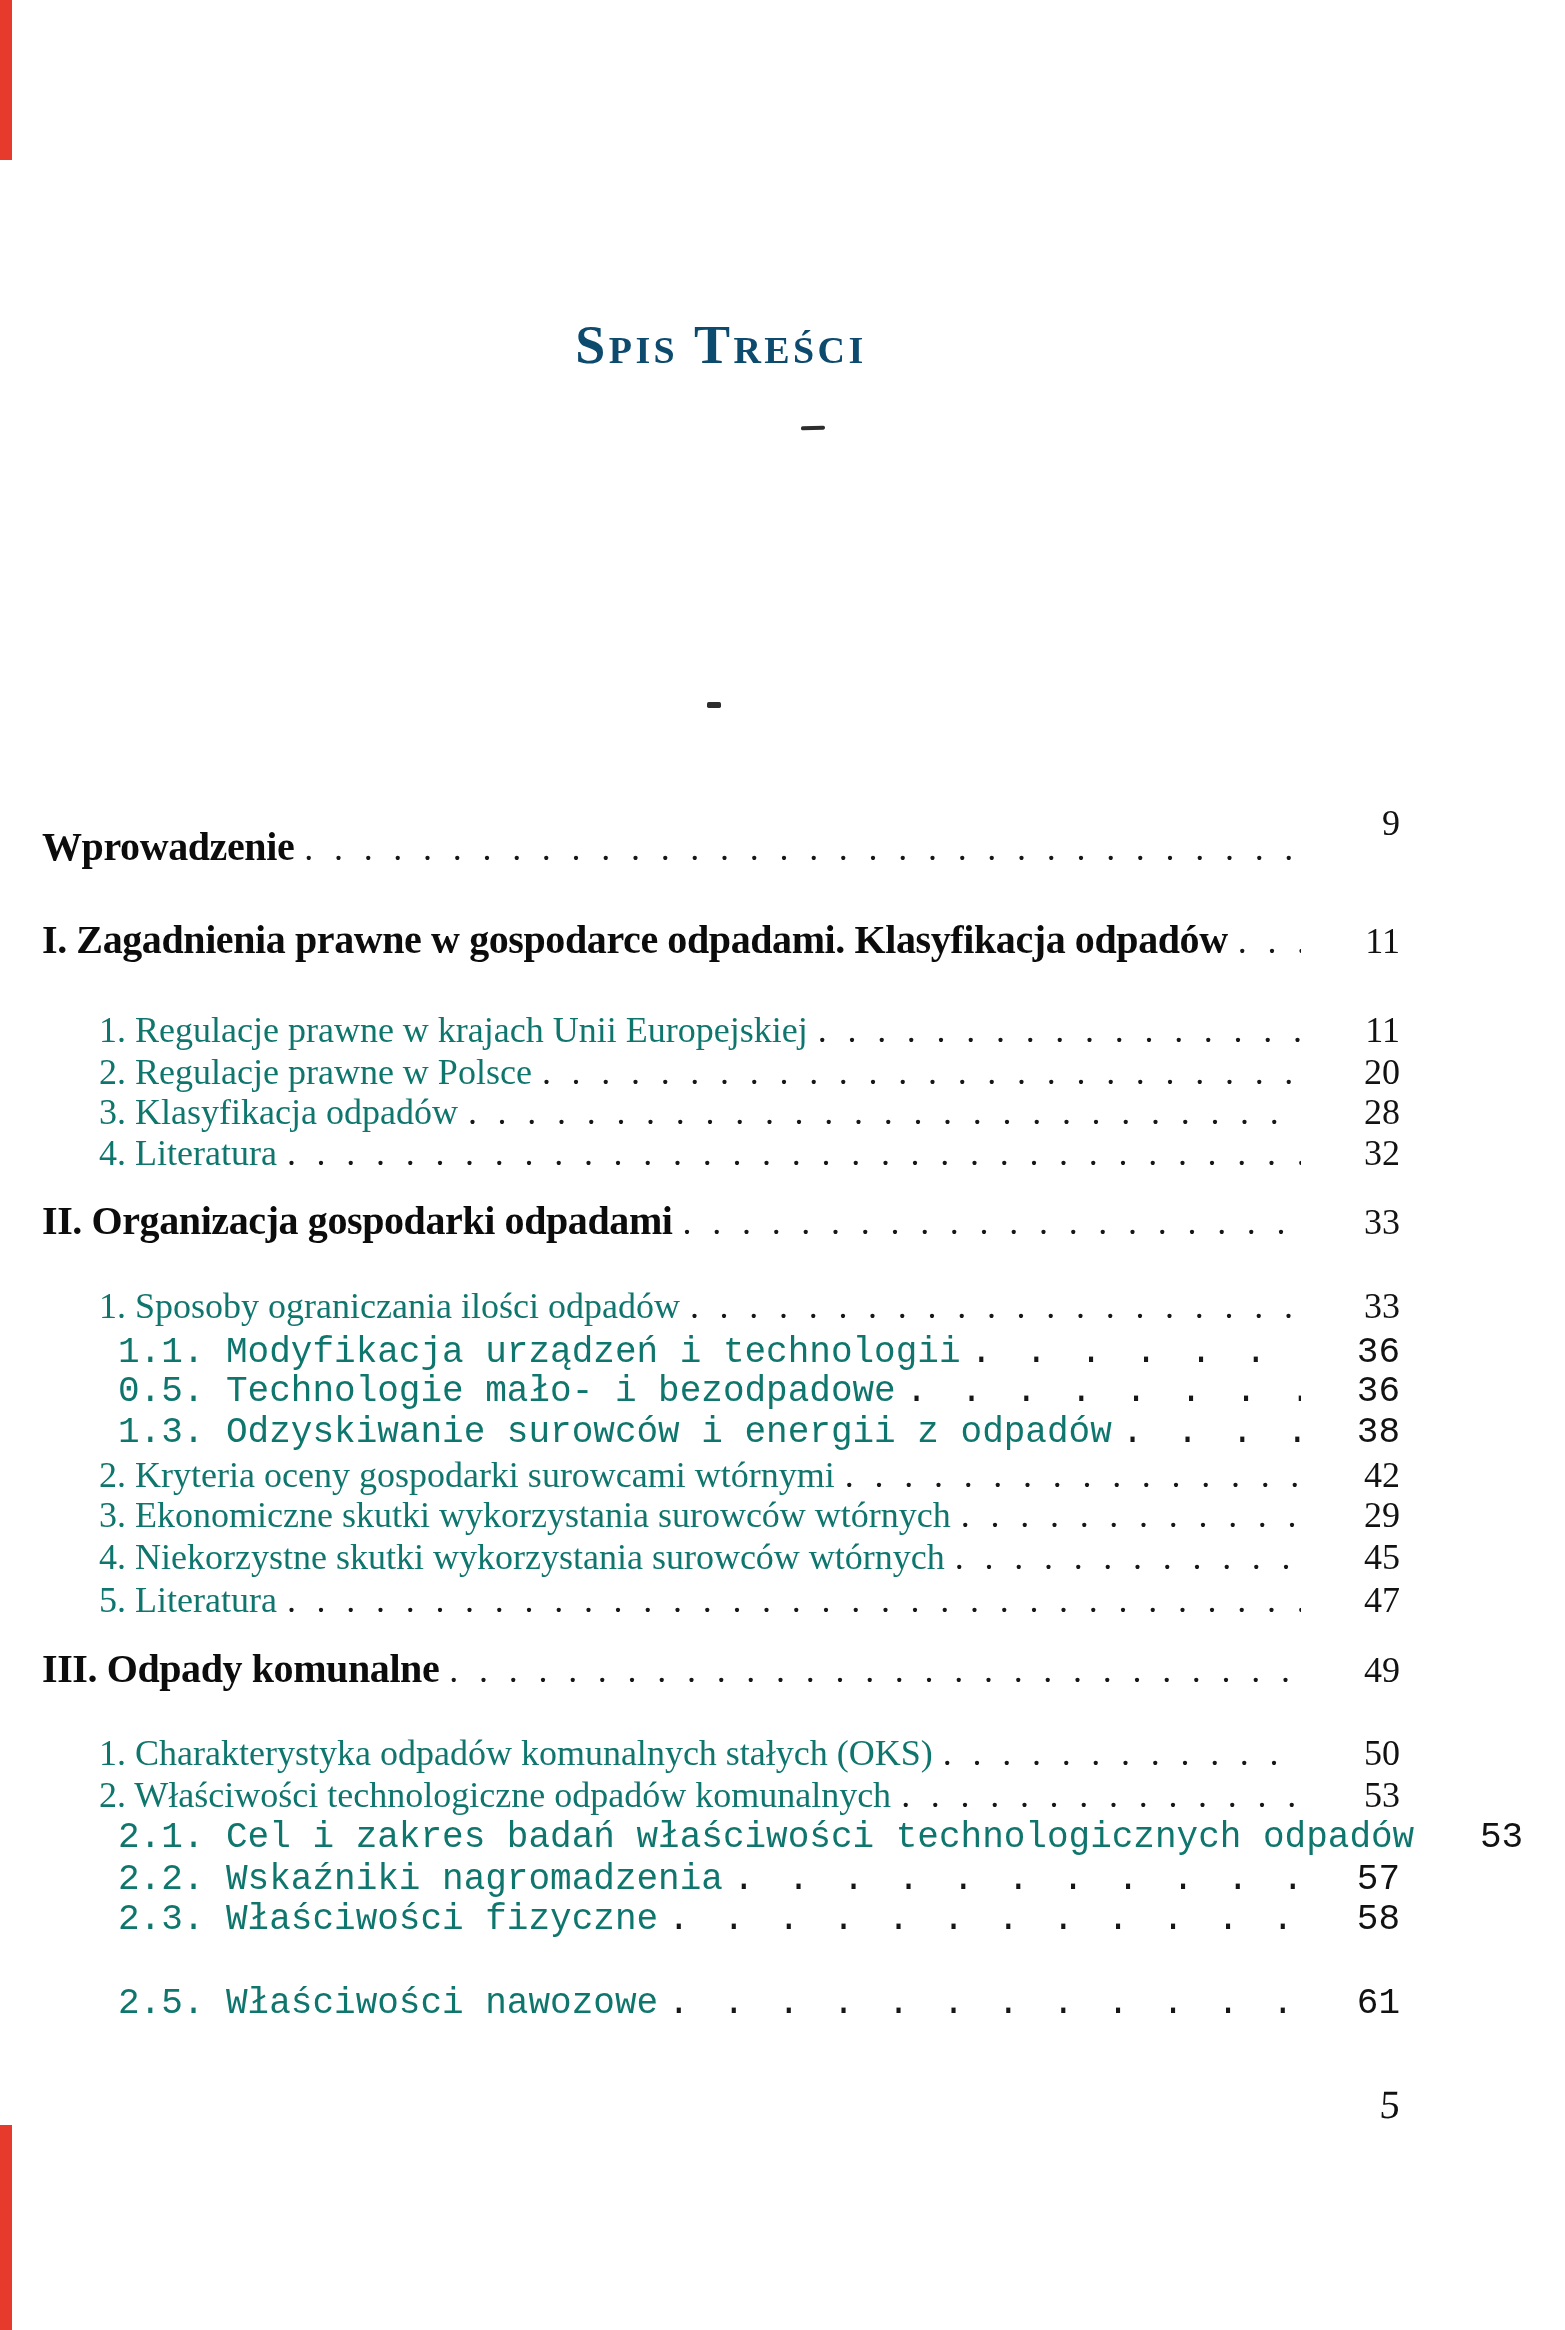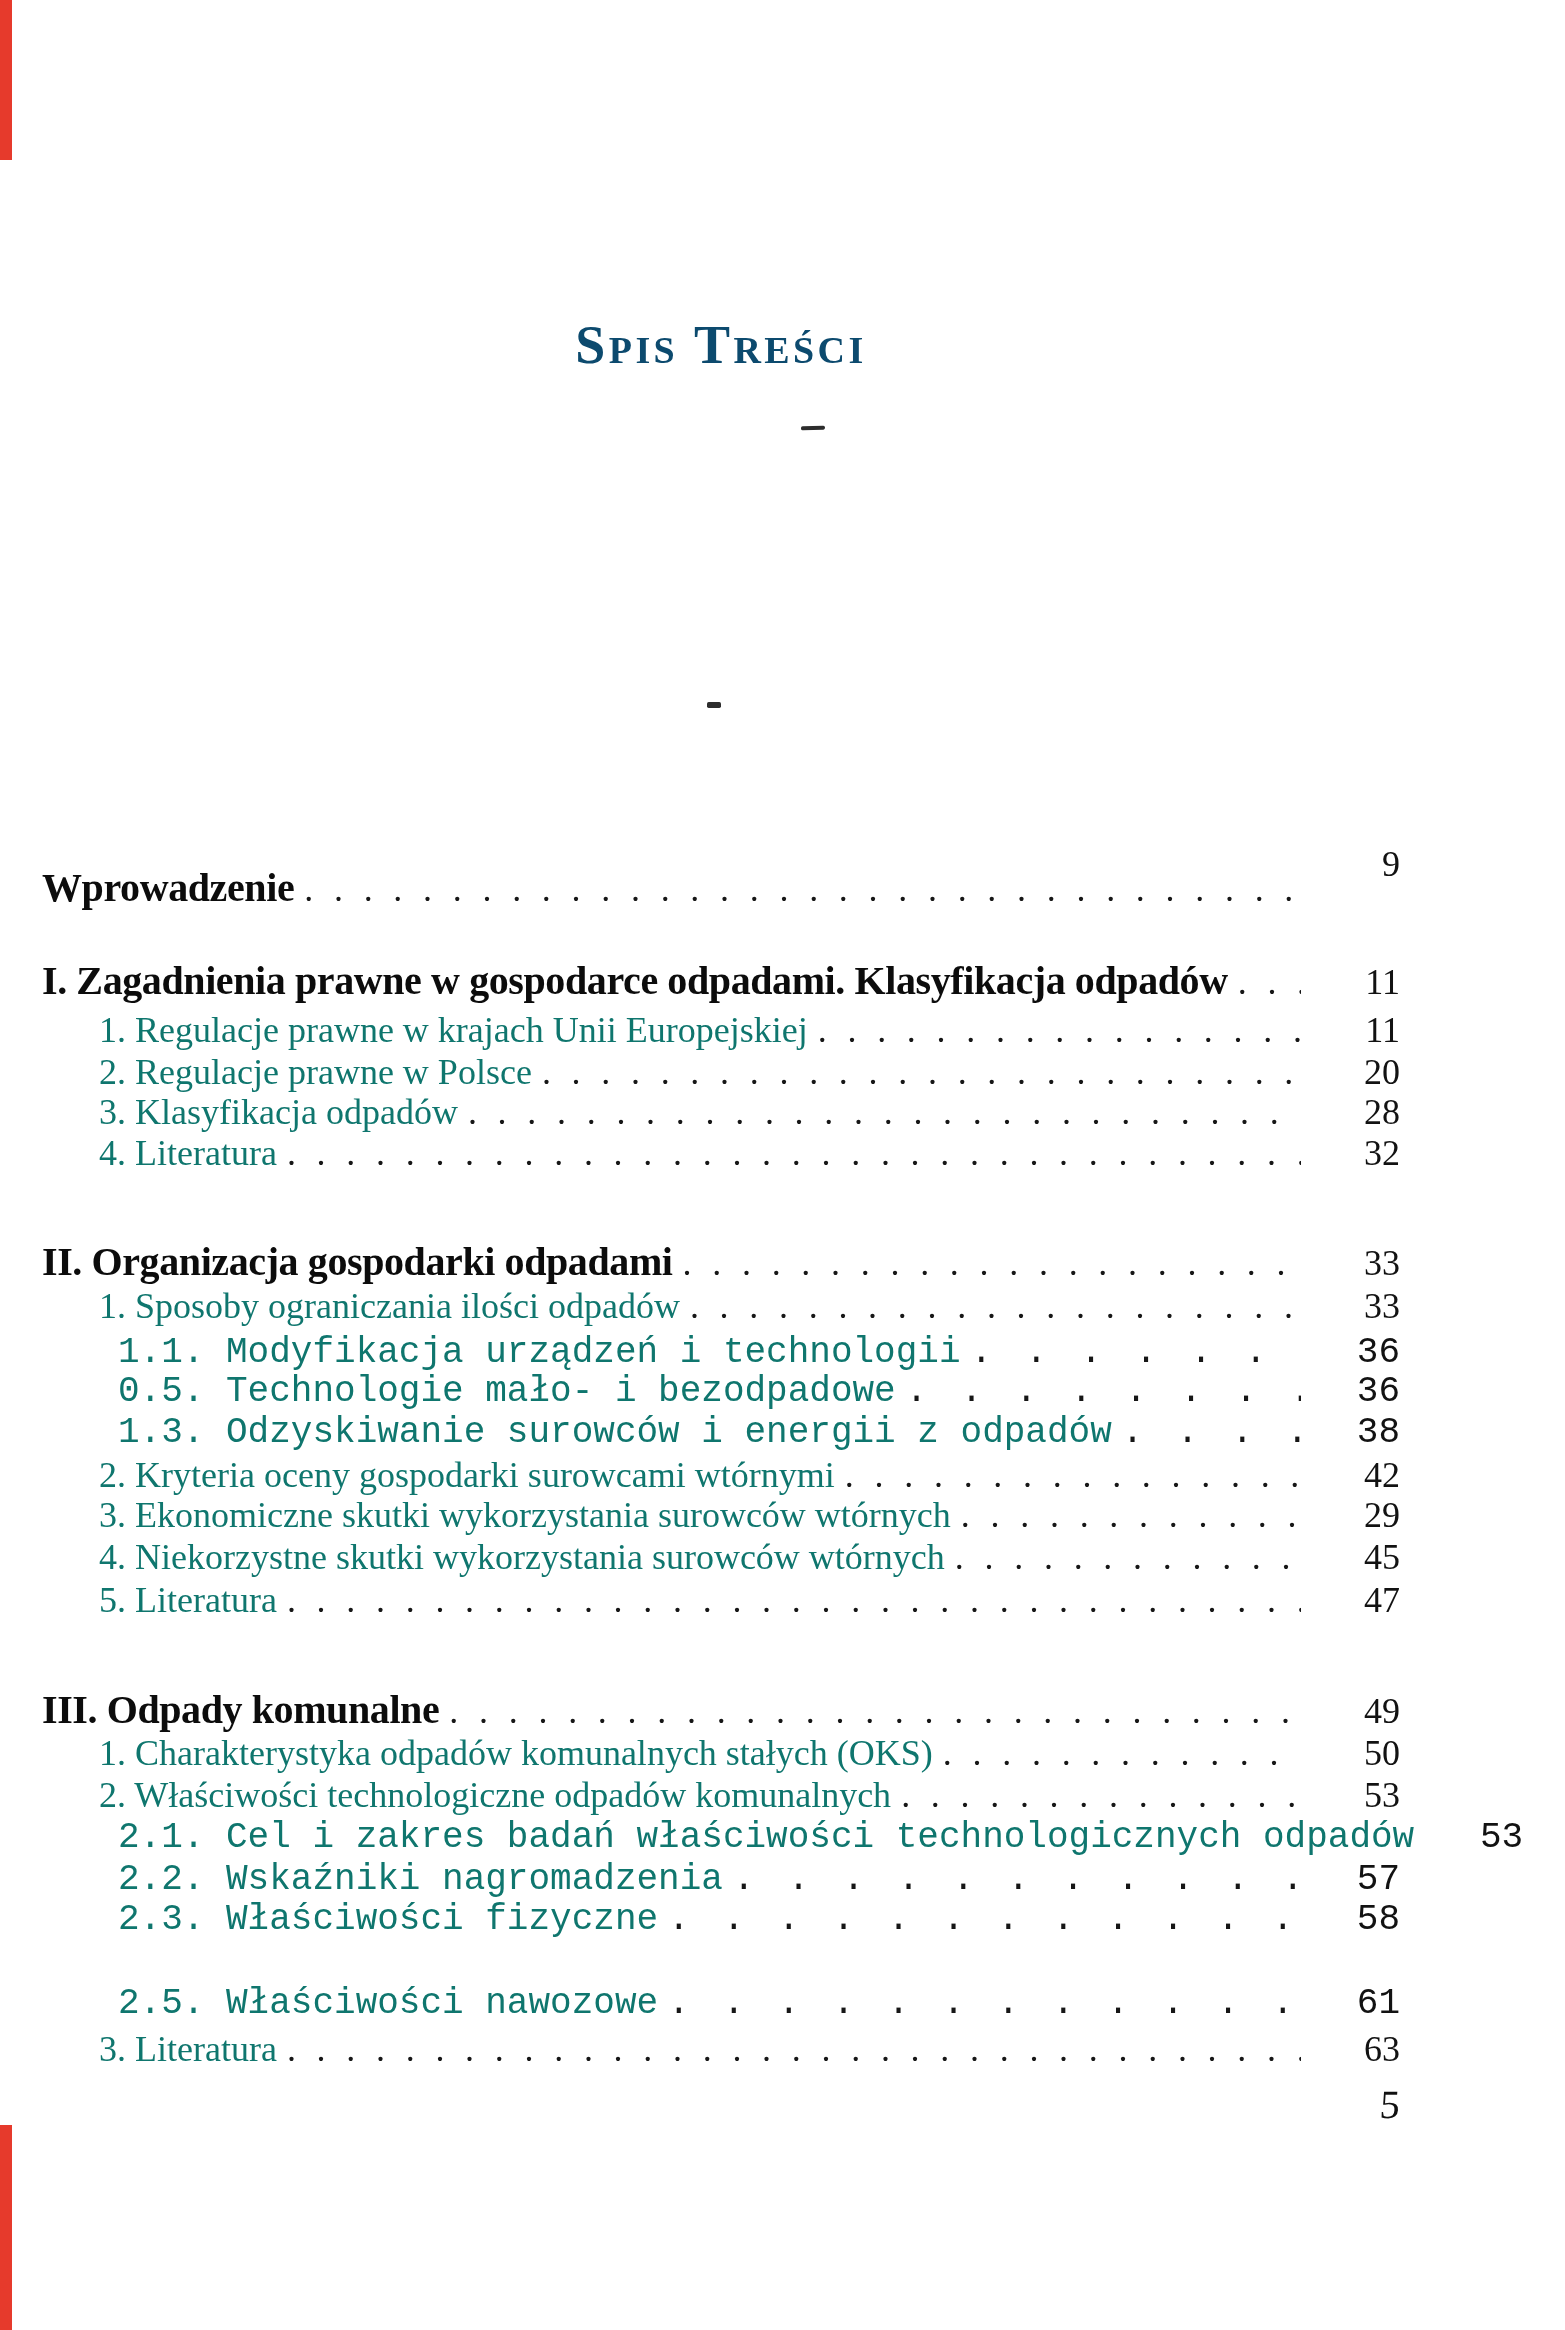--- a/index.html
+++ b/index.html
@@ -28,21 +28,21 @@
   .speck.dash2{left:707px;top:702px;width:14.3px;height:5.9px;}
 
   
   .toc{position:absolute;left:42px;width:1358px;top:0;height:100%;}
   .row{
     position:absolute;left:0;right:0;
     display:flex;align-items:baseline;white-space:nowrap;
   }
   .row .label{flex:0 0 auto;font-size:36px;color:#0f766e;}
   .row.h .label, .row.c .label{
-    font-weight:bold;font-size:40px;letter-spacing:-0.4px;color:#0c0c0c;margin-top:41px;
+    font-weight:bold;font-size:40px;letter-spacing:-0.4px;color:#0c0c0c;
   }
   .row.l1{padding-left:57px;}
   .row.l2{padding-left:76px;font-family:Liberation Mono, monospace;}
 
   .dots{
     flex:1 1 auto;min-width:0;overflow:hidden;
     margin-left:10px;margin-right:5px;
     font-size:36px;color:#161616;
   }
   .dots::after{
@@ -203,25 +203,20 @@
       <span class="pagenum">58</span>
     </div>
 
 
     <div class="row l2" style="top:1983px">
       <span class="label">2.5. Właściwości nawozowe</span>
       <span class="dots"></span>
       <span class="pagenum">61</span>
     </div>
 
-    <div class="row l1" style="top:2028px">
-      <span class="label">3. Literatura</span>
-      <span class="dots"></span>
-      <span class="pagenum">63</span>
-    </div>
 
   </div>
 
   <div class="footer-num">
     <span>5</span>
   </div>
 
 </div>
 
 

